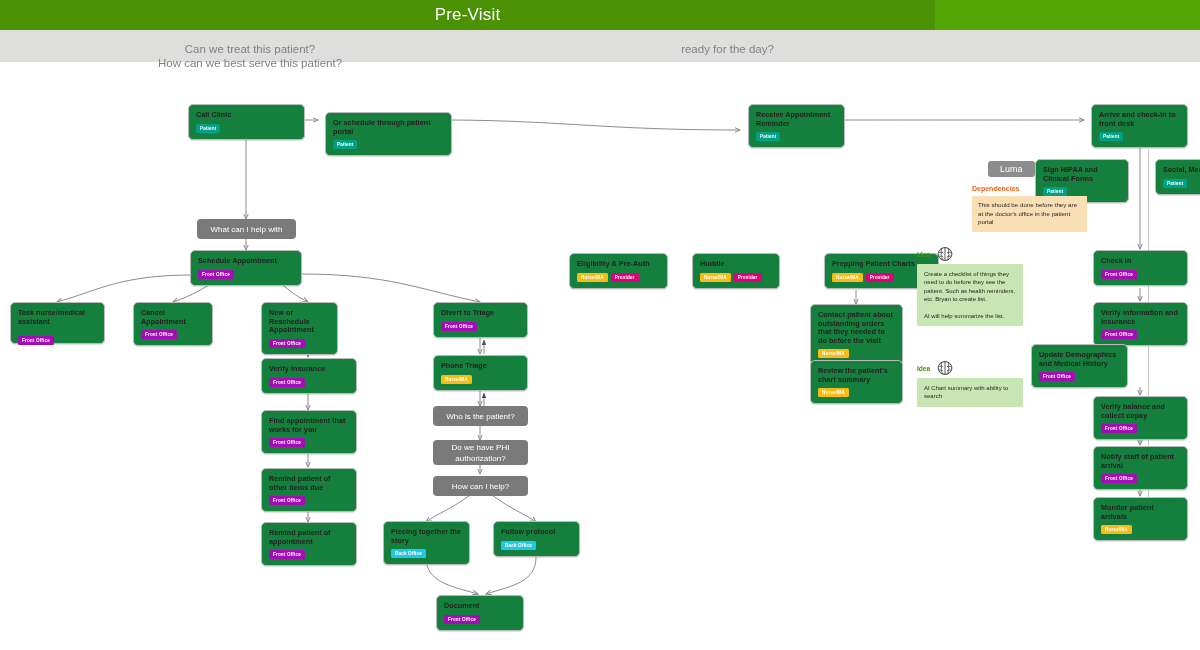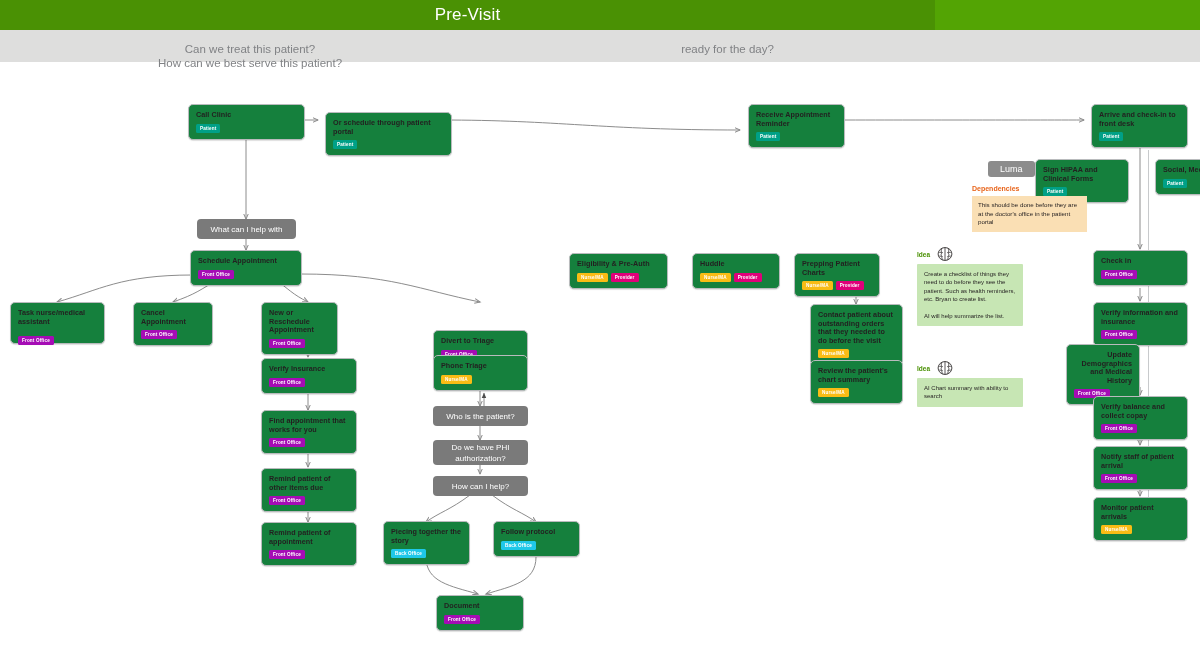--- a/index.html
+++ b/index.html
@@ -303,21 +303,21 @@
     </div>
   </div>
 
   <div class="node" style="left:261px; top:460px; width:96px;">
     <div class="node-title">Remind patient of appointment</div>
     <div class="tags">
       <span class="tag front-office">Front Office</span>
     </div>
   </div>
 
-  <div class="node" style="left:433px; top:240px; width:95px;margin-top:28px;">
+  <div class="node" style="left:433px; top:240px; width:95px;">
     <div class="node-title">Divert to Triage</div>
     <div class="tags">
       <span class="tag front-office">Front Office</span>
     </div>
   </div>
 
   <div class="node" style="left:433px; top:293px; width:95px;">
     <div class="node-title">Phone Triage</div>
     <div class="tags">
       <span class="tag nurse-ma">Nurse/MA</span>
@@ -366,21 +366,21 @@
   </div>
 
   <div class="node" style="left:692px; top:191px; width:88px;">
     <div class="node-title">Huddle</div>
     <div class="tags">
       <span class="tag nurse-ma">Nurse/MA</span>
       <span class="tag provider">Provider</span>
     </div>
   </div>
 
-  <div class="node" style="left:794px; top:191px; width:86px;">
+  <div class="node" style="left:824px; top:191px; width:115px;">
     <div class="node-title">Prepping Patient Charts</div>
     <div class="tags">
       <span class="tag nurse-ma">Nurse/MA</span>
       <span class="tag provider">Provider</span>
     </div>
   </div>
 
   <div class="node" style="left:810px; top:242px; width:93px;">
     <div class="node-title">Contact patient about outstanding orders that they needed to do before the visit</div>
     <div class="tags">
@@ -435,21 +435,21 @@
     </div>
   </div>
 
   <div class="node" style="left:1093px; top:240px; width:95px;">
     <div class="node-title">Verify information and insurance</div>
     <div class="tags">
       <span class="tag front-office">Front Office</span>
     </div>
   </div>
 
-  <div class="node" style="left:1066px; top:282px; width:74px;text-align:right;">
+  <div class="node" style="left:1031px; top:282px; width:97px;">
     <div class="node-title">Update Demographics and Medical History</div>
     <div class="tags">
       <span class="tag front-office">Front Office</span>
     </div>
   </div>
 
   <div class="node" style="left:1093px; top:334px; width:95px;">
     <div class="node-title">Verify balance and collect copay</div>
     <div class="tags">
       <span class="tag front-office">Front Office</span>

